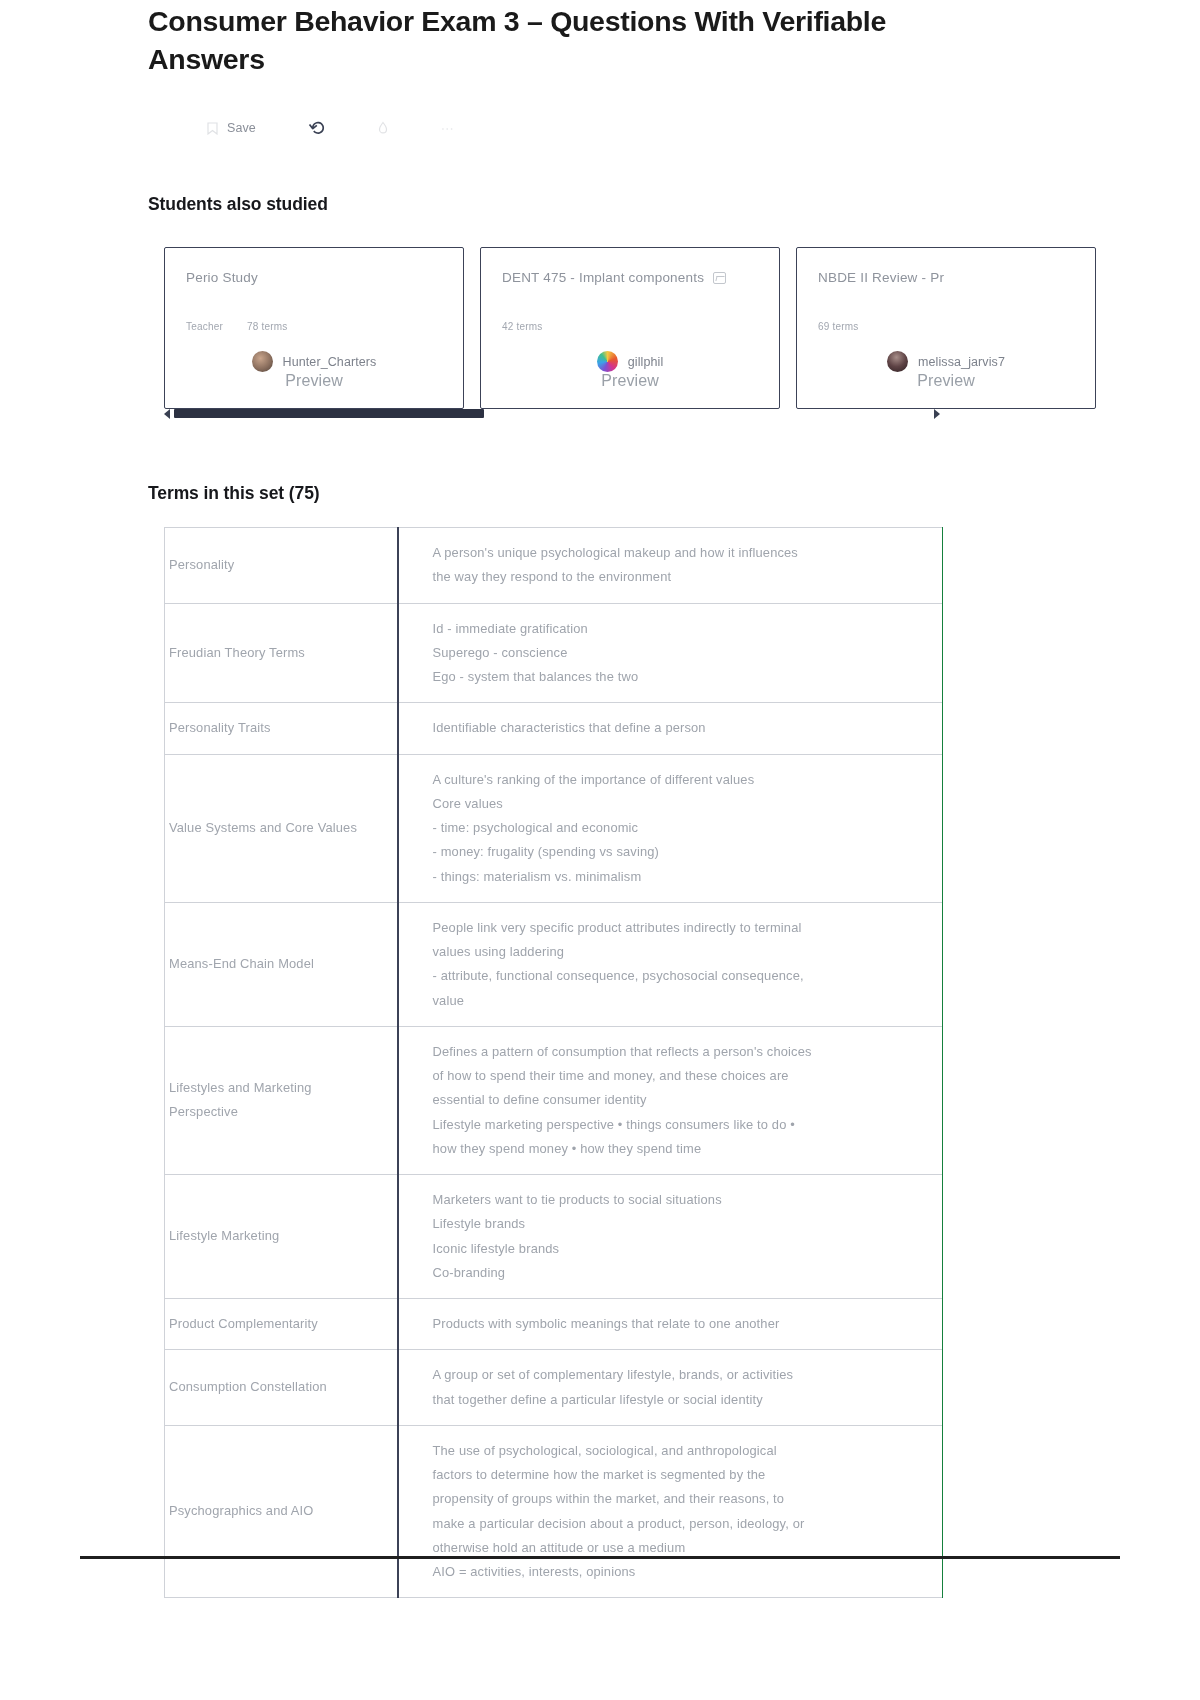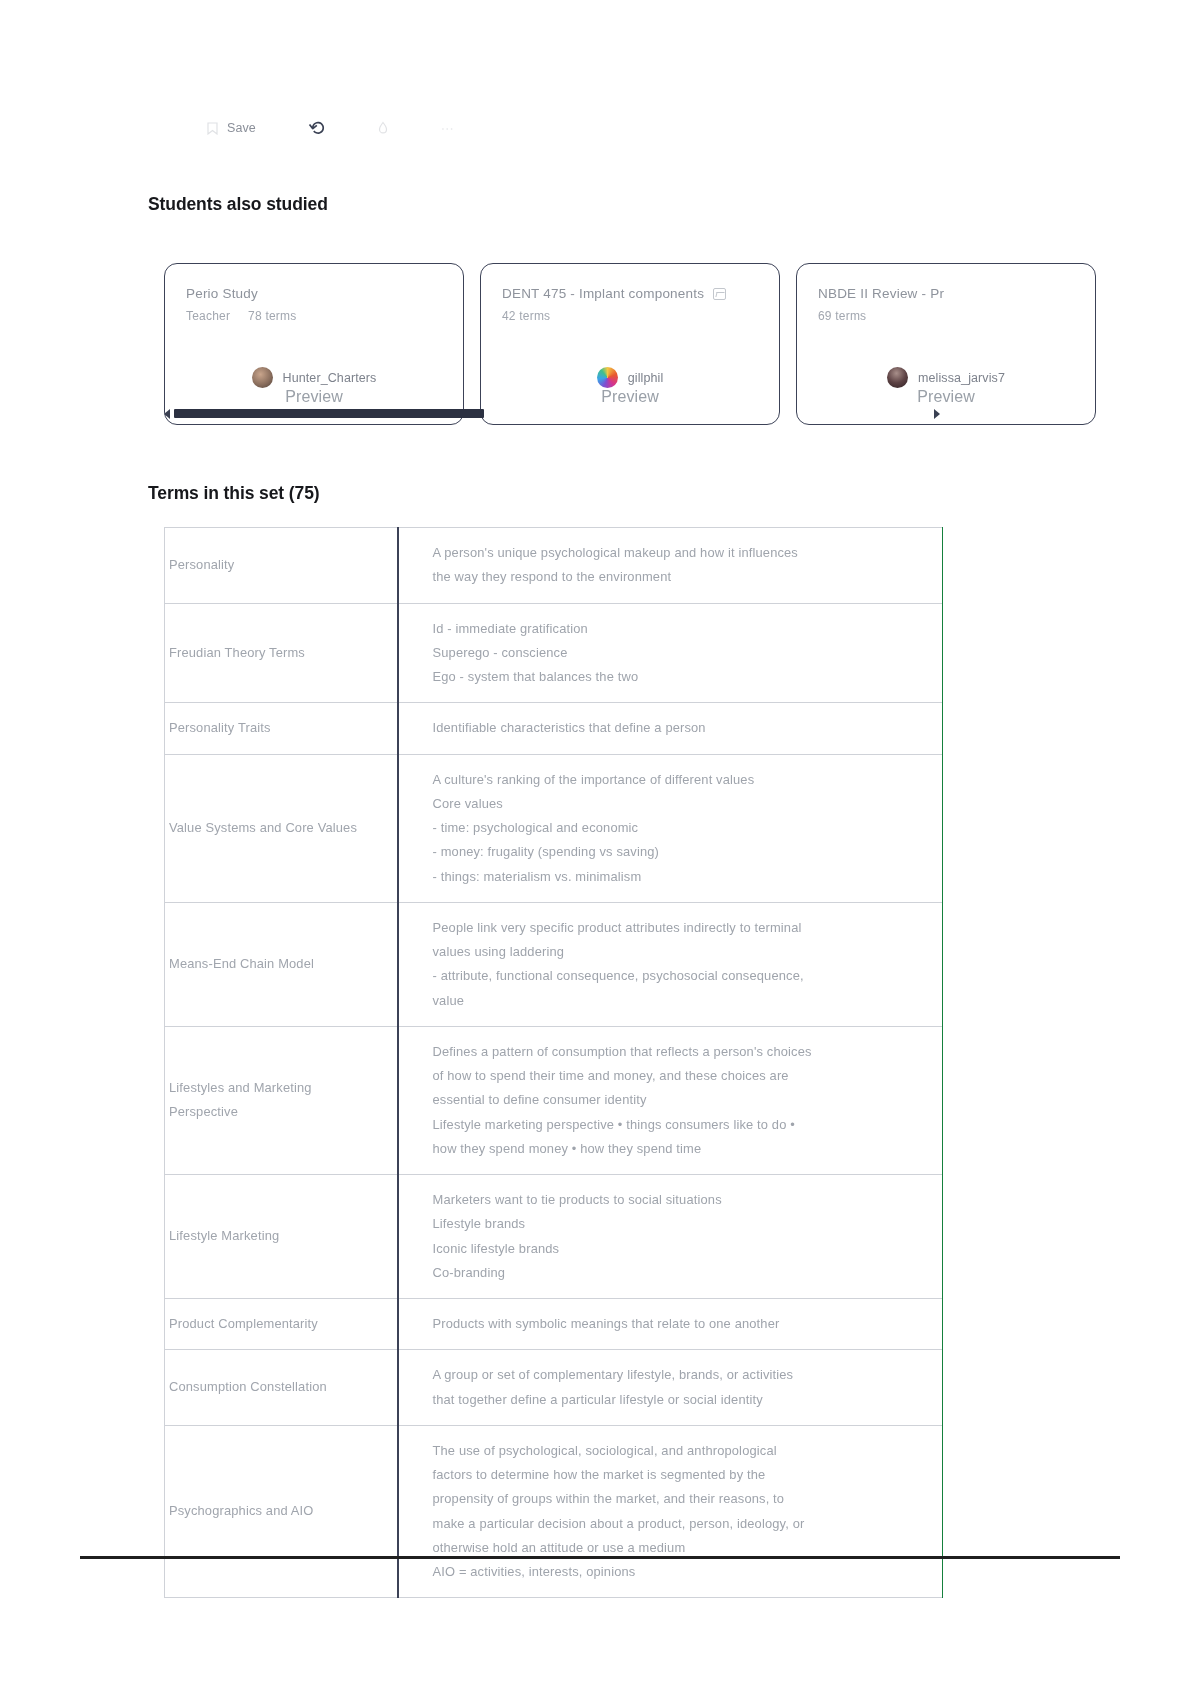--- a/index.html
+++ b/index.html
@@ -88,46 +88,46 @@
   
   .carousel {
     position: absolute;
     left: 164px;
     top: 247px;
     width: 790px;
     height: 162px;
   }
   .card {
     position: absolute;
-    top: 16px;
+    top: 0;
     width: 300px;
     height: 162px;
     border: 1.6px solid #3c4257;
-    border-radius: 13px;
+    border-radius: 2px;
     background: #fff;
     padding: 22px 21px 16px 21px;
   }
   .card.c1 { left: 0; }
   .card.c2 { left: 316px; }
   .card.c3 { left: 632px; }
   .card-title {
     font-size: 13.5px;
     color: #8e939c;
     letter-spacing: .2px;
     white-space: nowrap;
     overflow: hidden;
     display: flex;
     align-items: center;
     gap: 9px;
   }
   .card-meta {
-    margin-top: 8px;
-    display: flex;
-    gap: 18px;
-    font-size: 12px;
+    margin-top: 36px;
+    display: flex;
+    gap: 24px;
+    font-size: 10px;
     color: #a2a7b0;
     letter-spacing: .2px;
   }
   .card-foot {
     position: absolute;
     left: 21px;
     right: 21px;
     bottom: 18px;
     display: flex;
     align-items: center;
@@ -259,20 +259,21 @@
     width: 1040px;
     height: 3px;
     background: #1f1f1f;
   }
 </style>
 </head>
 <body>
 
 <div class="page">
 
+  <h1 class="title">Consumer Behavior Exam 3 – Questions With Verifiable Answers</h1>
 
   <div class="toolbar">
     <div class="tb-item">
       <span class="tb-icon">
         <svg width="11" height="13" viewBox="0 0 11 13">
             <path d="M1 1h9v11L5.5 8.6 1 12z" fill="none" stroke="#b6bac1" stroke-width="1.2"></path>
           </svg>
       </span>
       <span class="tb-label">Save</span>
     </div>

